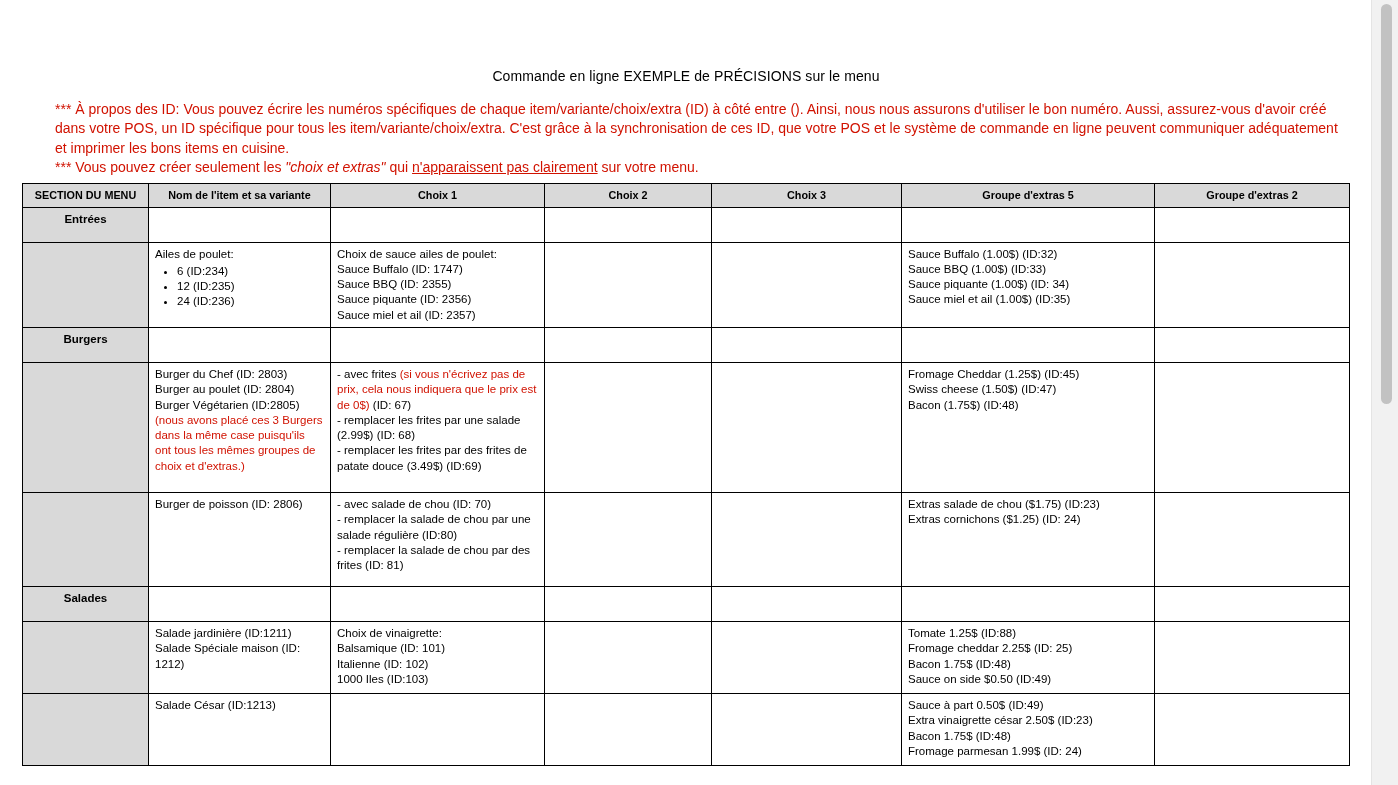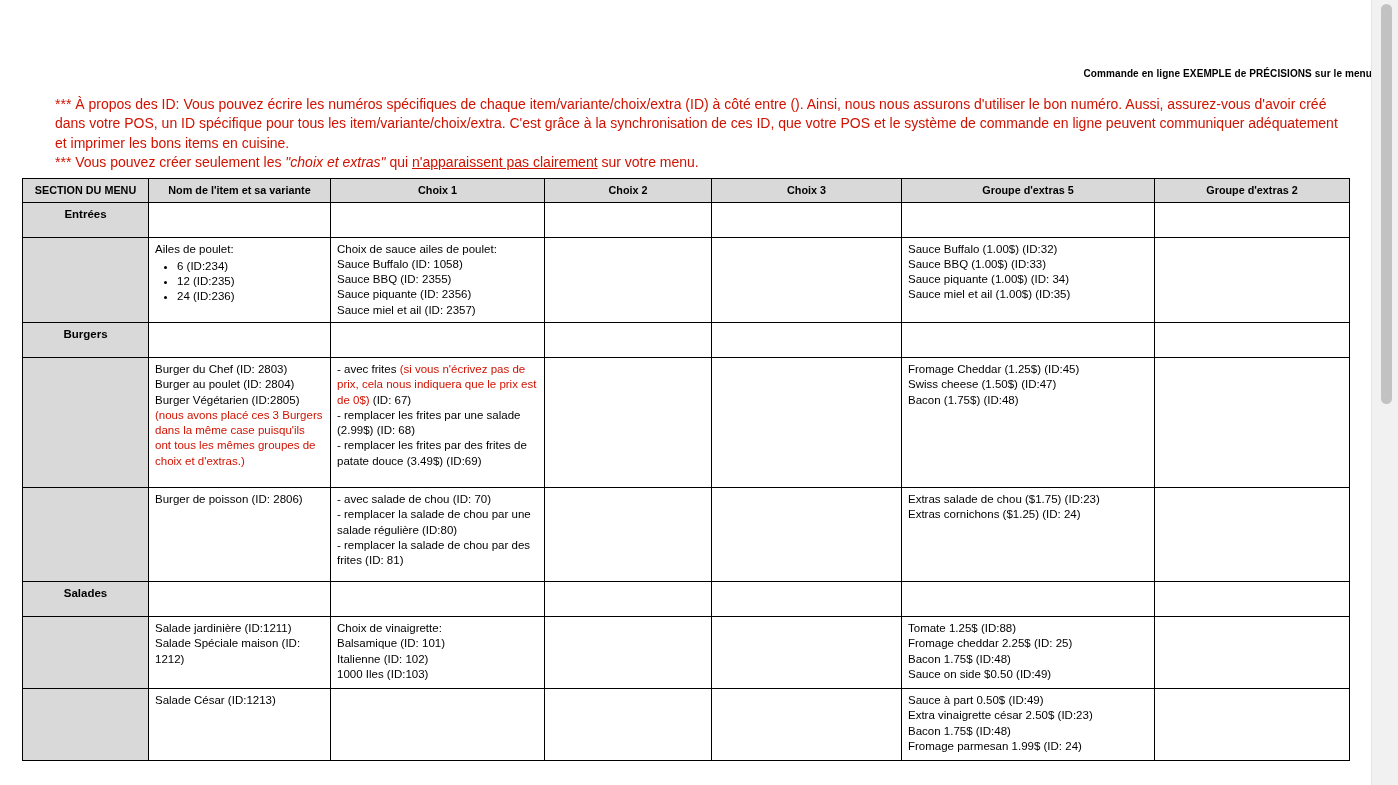--- a/index.html
+++ b/index.html
@@ -35,23 +35,23 @@
   .scroll-thumb {
     position: absolute;
     right: 6px;
     top: 4px;
     width: 11px;
     height: 400px;
     background: #c2c2c2;
     border-radius: 6px;
   }
   .doc-title {
-    text-align: right;
-    font-size: 10px;
-    font-weight: bold;
+    text-align: center;
+    font-size: 14px;
+    font-weight: normal;
     color: #000;
     margin: 0;
     padding-top: 68px;
     letter-spacing: .1px;
   }
   .notes {
     margin: 16px 22px 6px 55px;
     font-size: 14px;
     line-height: 1.38;
     font-weight: normal;
@@ -158,21 +158,21 @@
         <td>
           <span class="line">Ailes de poulet:</span>
           <ul class="ids">
             <li>6 (ID:234)</li>
             <li>12 (ID:235)</li>
             <li>24 (ID:236)</li>
           </ul>
         </td>
         <td>
           <span class="line u">Choix de sauce ailes de poulet:</span>
-          <span class="line">Sauce Buffalo (ID: 1058)</span>
+          <span class="line">Sauce Buffalo (ID: 1747)</span>
           <span class="line">Sauce BBQ (ID: 2355)</span>
           <span class="line">Sauce piquante (ID: 2356)</span>
           <span class="line">Sauce miel et ail (ID: 2357)</span>
         </td>
         <td></td>
         <td></td>
         <td>
           <span class="line">Sauce Buffalo (1.00$) (ID:32)</span>
           <span class="line">Sauce BBQ (1.00$) (ID:33)</span>
           <span class="line">Sauce piquante (1.00$) (ID: 34)</span>

